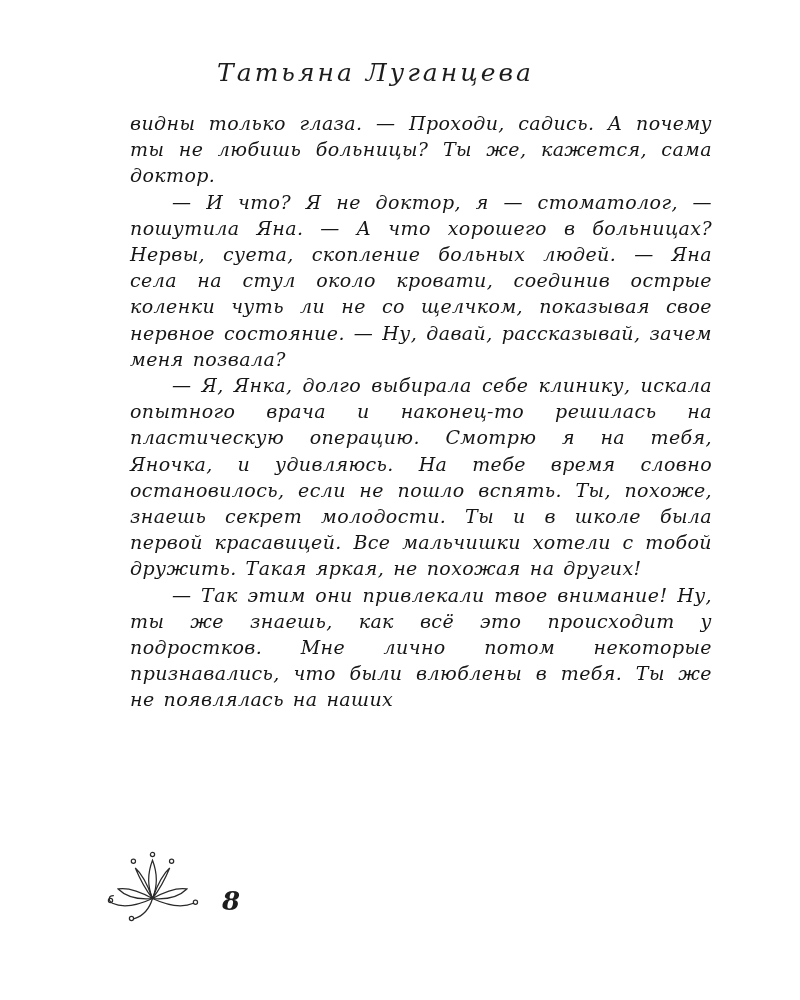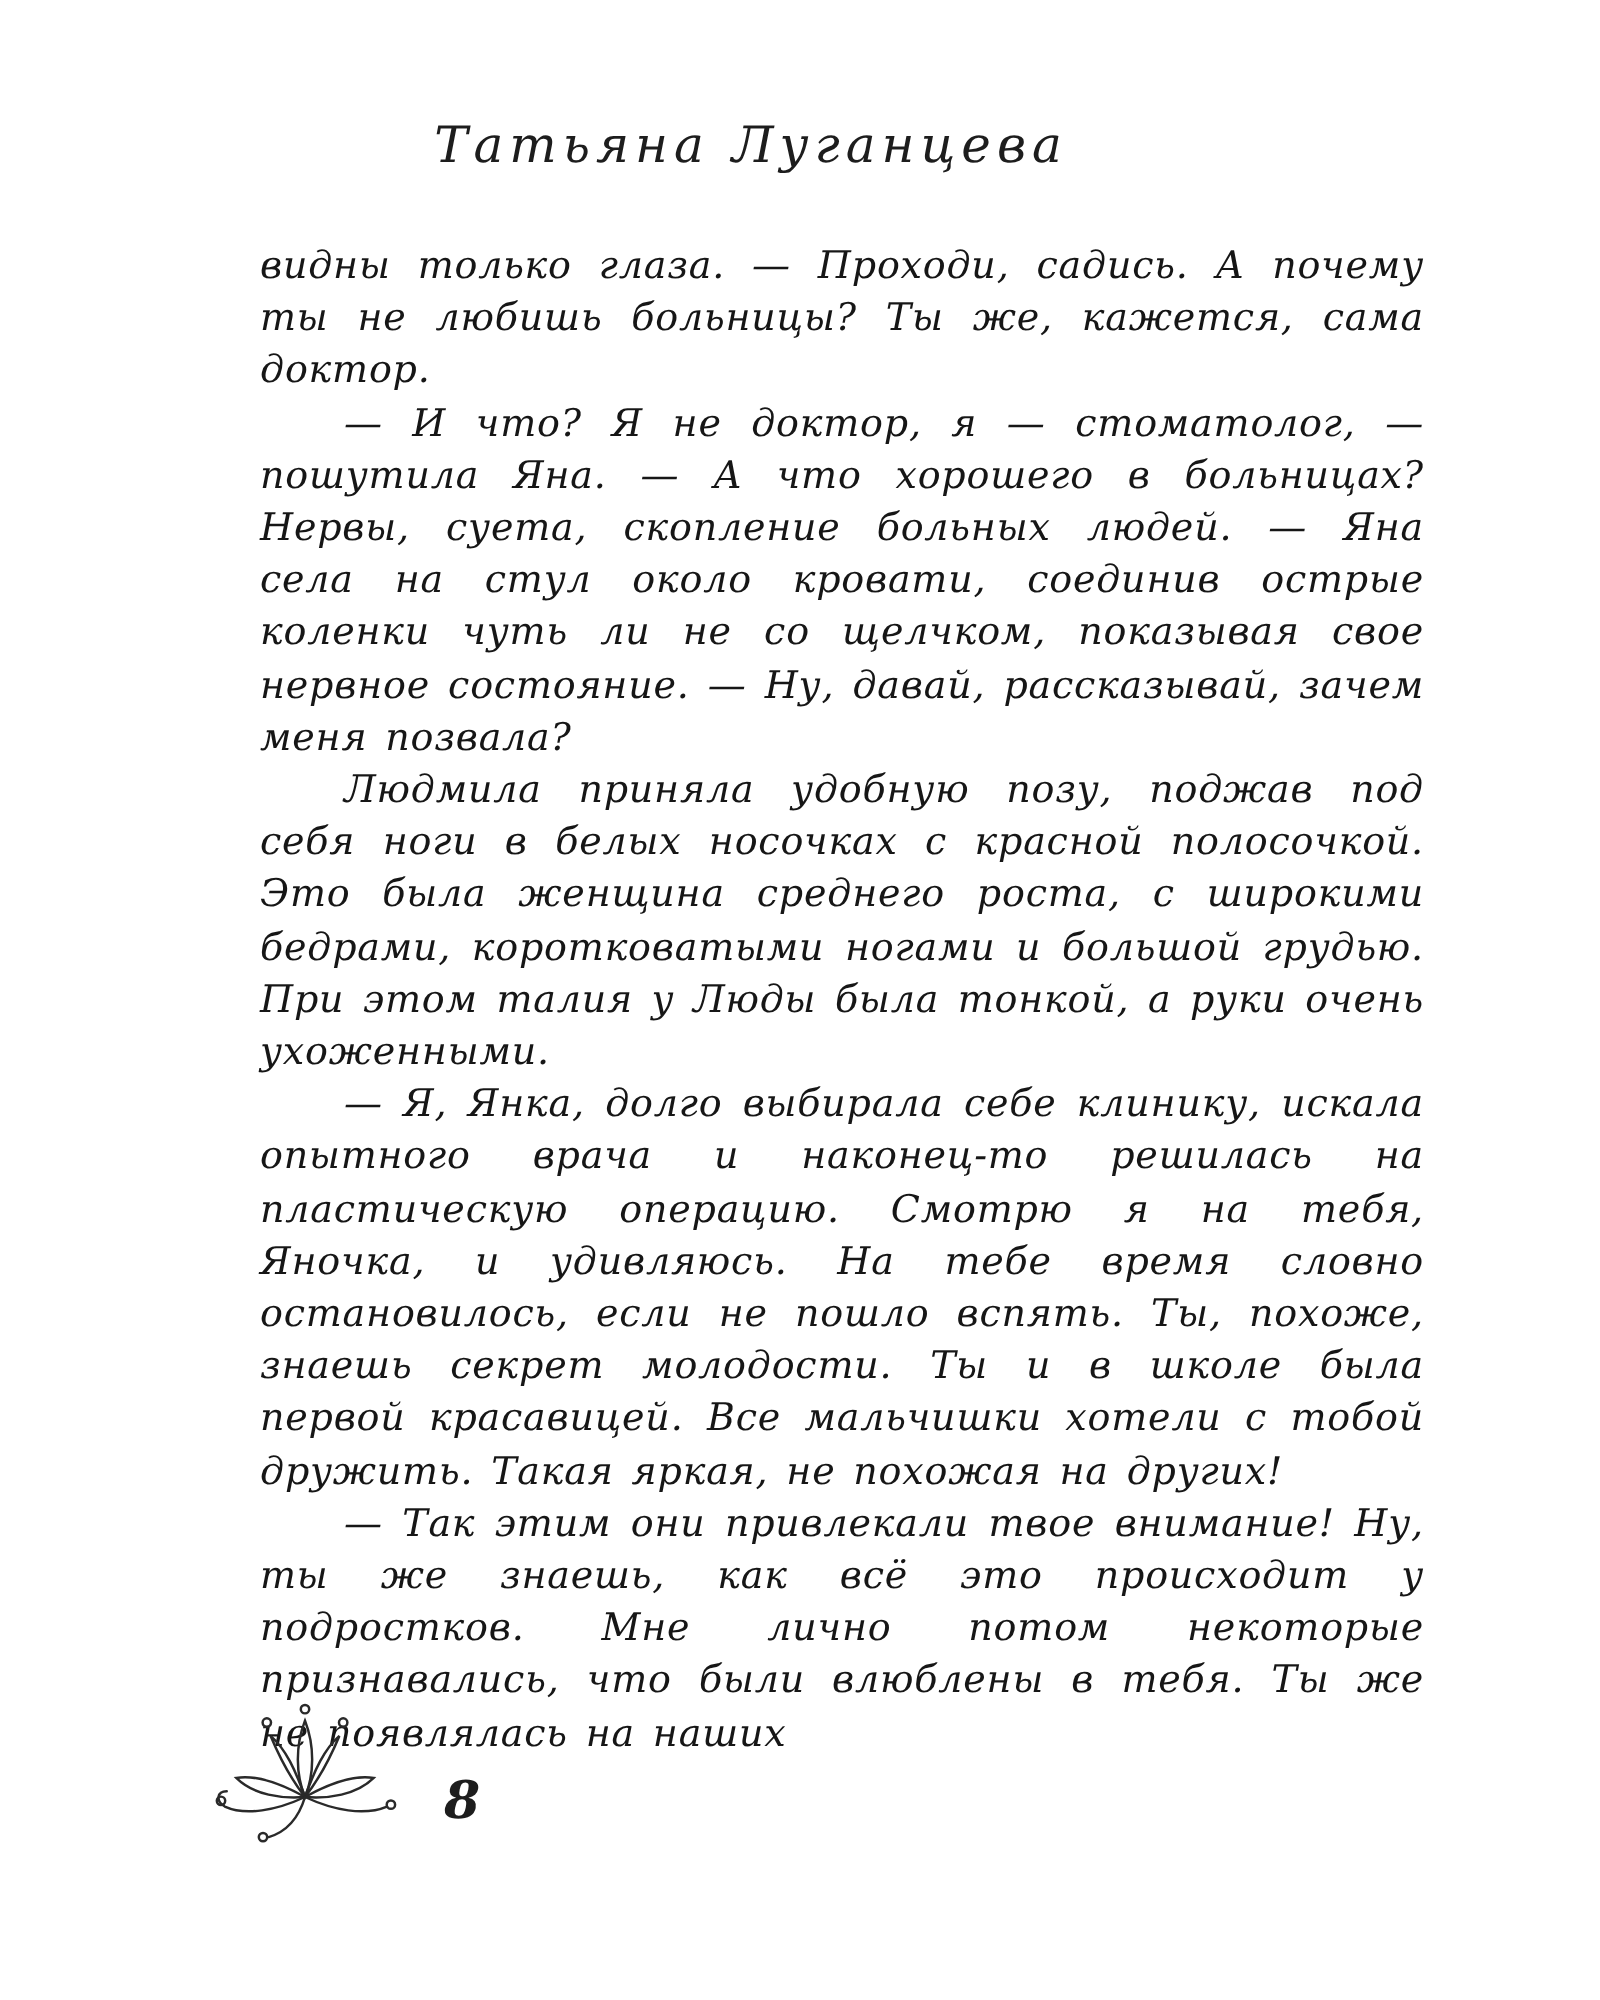--- a/index.html
+++ b/index.html
@@ -40,21 +40,20 @@
     word-spacing: 2.5px;
     color: #161616;
     hyphens: auto;
   }
   .body-text p {
     margin: 0;
     text-indent: 42px;
   }
   .body-text p.no-indent {
     text-indent: 0;
-    margin-top: 10px;
   }
   .flower-ornament {
     position: absolute;
     left: 100px;
     top: 848px;
     width: 105px;
     height: 80px;
   }
   .flower-ornament svg {
     width: 100%;
@@ -73,21 +72,20 @@
 </head>
 <body>
 
 <div class="page">
 
   <div class="author-header">Татьяна Луганцева</div>
 
   <div class="body-text">
       <p class="no-indent">видны только глаза. — Проходи, садись. А почему ты не любишь больницы? Ты же, кажется, сама доктор.</p>
       <p>— И что? Я не доктор, я — стоматолог, — пошутила Яна. — А что хорошего в больницах? Нервы, суета, скопление больных людей. — Яна села на стул около кровати, соединив острые коленки чуть ли не со щелчком, показывая свое нервное состояние. — Ну, давай, рассказывай, зачем меня позвала?</p>
-      <p>Людмила приняла удобную позу, поджав под себя ноги в белых носочках с красной полосочкой. Это была женщина среднего роста, с широкими бедрами, коротковатыми ногами и большой грудью. При этом талия у Люды была тонкой, а руки очень ухоженными.</p>
       <p>— Я, Янка, долго выбирала себе клинику, искала опытного врача и наконец-то решилась на пластическую операцию. Смотрю я на тебя, Яночка, и удивляюсь. На тебе время словно остановилось, если не пошло вспять. Ты, похоже, знаешь секрет молодости. Ты и в школе была первой красавицей. Все мальчишки хотели с тобой дружить. Такая яркая, не похожая на других!</p>
       <p>— Так этим они привлекали твое внимание! Ну, ты же знаешь, как всё это происходит у подростков. Мне лично потом некоторые признавались, что были влюблены в тебя. Ты же не появлялась на наших</p>
     </div>
 
   <div class="flower-ornament">
     <svg viewBox="0 0 110 82" xmlns="http://www.w3.org/2000/svg">
       <g fill="none" stroke="#2a2a2a" stroke-width="1.3" stroke-linecap="round">
 
         <path d="M55 12 C50 25 50 40 55 52 C60 40 60 25 55 12 Z"></path>
 

